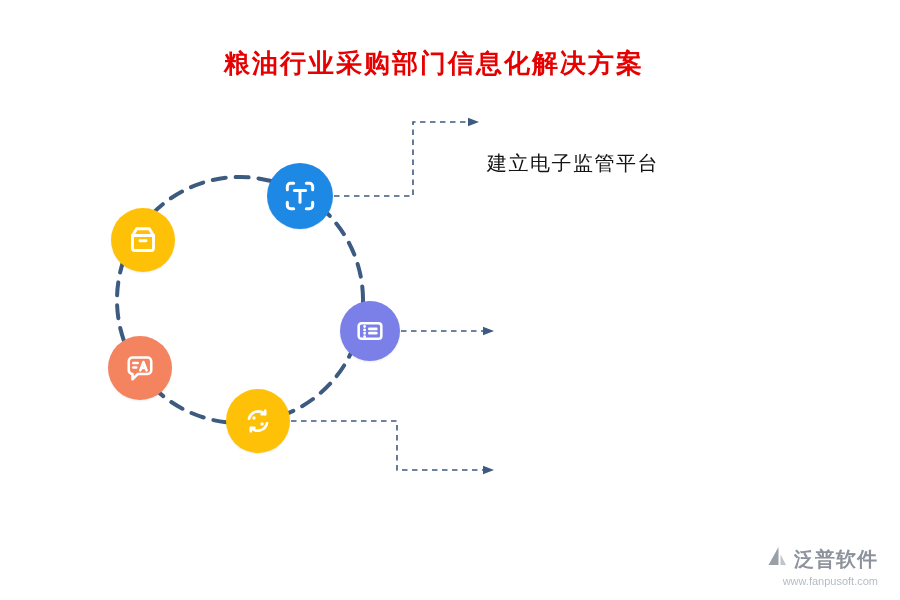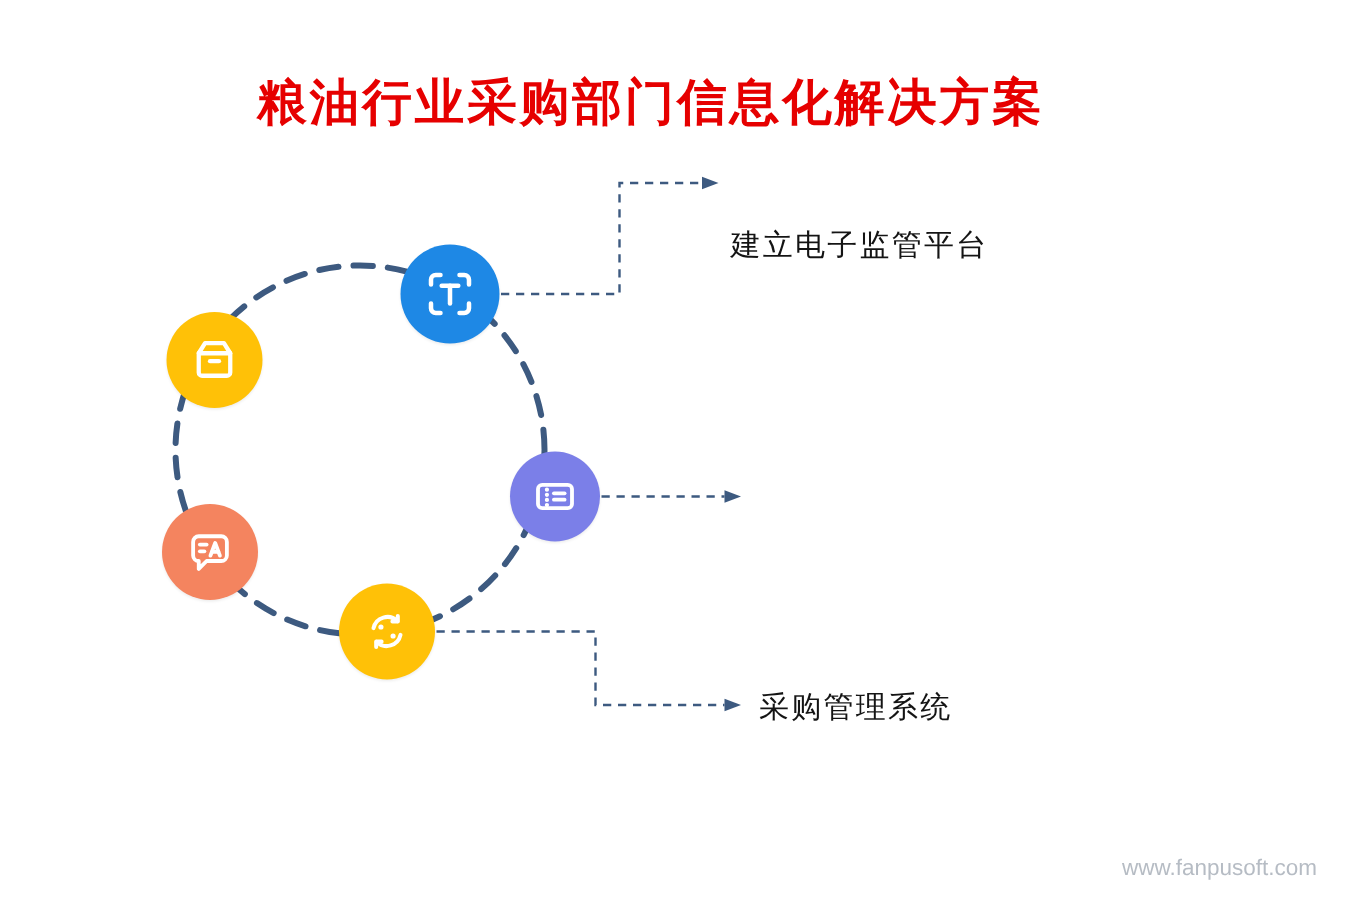--- a/index.html
+++ b/index.html
@@ -13,21 +13,21 @@
     background: #ffffff;
     overflow: hidden;
   }
 
   .title {
     position: absolute;
     top: 46px;
     left: 0;
     width: 868px;
     text-align: center;
-    font-size: 33px;
+    font-size: 26px;
     font-weight: bold;
     color: #e60000;
     letter-spacing: 2px;
     white-space: nowrap;
   }
 
   .bg-svg {
     position: absolute;
     left: 0; top: 0;
     width: 900px; height: 600px;
@@ -72,21 +72,21 @@
     justify-content: flex-end;
     gap: 5px;
   }
   .brand-name {
     font-size: 20px;
     font-weight: bold;
     color: #8d939c;
     letter-spacing: 1px;
   }
   .brand-site {
-    font-size: 15px;
+    font-size: 11px;
     color: #b6bcc4;
     margin-top: 2px;
   }
 </style>
 </head>
 <body>
 
 <div class="stage">
 
   <div class="title" style="color: rgb(230, 0, 0);">粮油行业采购部门信息化解决方案</div>
@@ -159,19 +159,27 @@
         <path d="M7.2 18.9v-2.4h2.4"></path>
         <circle cx="9.3" cy="10" r="1.15" fill="#ffffff" stroke="none"></circle>
         <circle cx="14.7" cy="14" r="1.15" fill="#ffffff" stroke="none"></circle>
       </svg>
     </span>
   </div>
 
   <div class="callout callout-1" style="color: rgb(20, 20, 20);">建立电子监管平台</div>
 
 
-  <div class="callout callout-3" style="color: rgb(20, 20, 20);">采购管理系统</div>
 
   <div class="footer">
+    <div class="brand-row">
+      <span>
+        <svg width="24" height="24" viewBox="0 0 24 24">
+          <path d="M13.5 2L3.5 20h10z" fill="#9aa0a8"></path>
+          <path d="M15.5 9.5L21 20h-5.5z" fill="#bfc4cb"></path>
+        </svg>
+      </span>
+      <span class="brand-name">泛普软件</span>
+    </div>
     <div class="brand-site">www.fanpusoft.com</div>
   </div>
 
 </div>
 
 </body></html>

